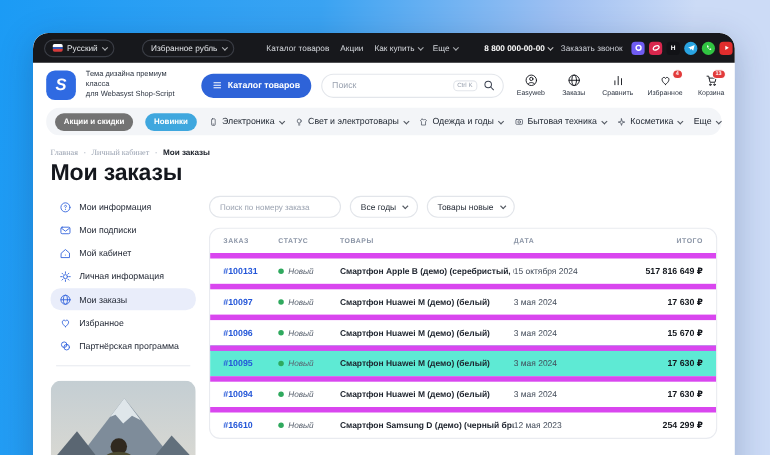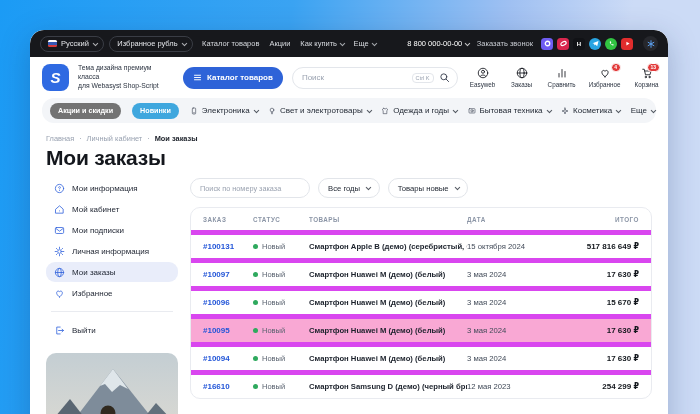--- a/index.html
+++ b/index.html
@@ -4,31 +4,31 @@
 <style>
   * { margin:0; padding:0; box-sizing:border-box; }
   html,body { width:700px; height:414px; overflow:hidden;
     font-family:"Liberation Sans","DejaVu Sans",sans-serif; }
   body { background:linear-gradient(100deg,#1b9bf5 0%,#3aa3f2 38%,#9fc0f2 66%,#ccdbf6 82%,#ccdbf6 100%); }
   .card { position:absolute; left:30px; top:30px; width:638px; height:480px;
     background:#fff; border-radius:14px 14px 0 0; box-shadow:0 8px 30px rgba(10,40,90,.25); overflow:hidden; }
 
   
   .topbar { height:27px; background:#17181c; border-radius:14px 14px 0 0; display:flex; align-items:center;
-    gap:5px; padding:0 10px; color:#c9ccd3; font-size:7.5px; white-space:nowrap; }
+    gap:25px; padding:0 10px; color:#c9ccd3; font-size:7.5px; white-space:nowrap; }
   .tb-pill { display:inline-flex; align-items:center; gap:4px; border:1px solid #3a3d45; border-radius:10px;
     padding:2.5px 7px; cursor:pointer; color:#e3e5e9; }
   .flag { width:9px; height:6.5px; border-radius:1.5px; overflow:hidden; display:inline-block;
     background:linear-gradient(180deg,#fff 0 33%,#3659b5 33% 66%,#d53b3b 66% 100%); }
   .chev { display:inline-block; width:3.5px; height:3.5px; border-right:1px solid currentColor;
     border-bottom:1px solid currentColor; transform:rotate(45deg) translateY(-1px); opacity:.75; }
   .tb-links { display:flex; gap:10px; margin-left:4px; }
   .tb-links a { display:inline-flex; align-items:center; gap:3px; cursor:pointer; color:#d6d9de; }
   .tb-right { margin-left:auto; display:flex; align-items:center; gap:8px; }
-  .phone { color:#fff; font-weight:normal; display:inline-flex; gap:3px; align-items:center; cursor:pointer; }
+  .phone { color:#fff; font-weight:bold; display:inline-flex; gap:3px; align-items:center; cursor:pointer; }
   .callback { cursor:pointer; }
   .socs { display:flex; gap:4px; align-items:center; }
   .soc { width:12px; height:12px; border-radius:3.5px; display:inline-flex; align-items:center;
     justify-content:center; cursor:pointer; color:#fff; font-size:6px; font-weight:bold; }
   .soc.round { border-radius:50%; }
   .soc svg { width:9px; height:9px; }
   .wa-badge { width:15px; height:15px; border-radius:50%; background:#26272c; display:inline-flex;
     align-items:center; justify-content:center; margin-left:2px; cursor:pointer; }
 
   
@@ -55,21 +55,21 @@
 
   
   .catnav { margin:1px 12px 0; background:#f3f5f8; border-radius:12px; height:25px; display:flex;
     align-items:center; gap:11px; padding:0 8px; font-size:8px; color:#1d242f; white-space:nowrap; }
   .pill { color:#fff; font-weight:bold; font-size:7.2px; border-radius:10px; padding:3.5px 8px; cursor:pointer; }
   .cat-item { display:inline-flex; align-items:center; gap:4px; cursor:pointer; }
   .cat-item svg { width:8px; height:8px; stroke:#3a4150; fill:none; stroke-width:1.8; stroke-linecap:round; stroke-linejoin:round; }
 
   
   .breadcrumb { margin:11px 16px 3px; font-size:7.4px; color:#98a1b0; display:flex; gap:5px; align-items:center; }
-  .breadcrumb a { cursor:pointer; }
+  .breadcrumb a { cursor:pointer;font-family:Liberation Serif, serif; }
   .breadcrumb .cur { color:#1a1f28; font-weight:bold; }
   h1 { margin:1px 16px 8px; font-size:21px; font-weight:bold; color:#14171d; letter-spacing:-.2px; }
 
   
   .layout { display:flex; gap:12px; margin:2px 16px 0; }
   .sidebar { width:132px; flex:none; }
   .side-item { display:flex; align-items:center; gap:7px; padding:4.5px 8px; border-radius:9px; font-size:8px;
     color:#1d2330; cursor:pointer; margin-bottom:1px; }
   .side-item.active { background:#e9edfa; }
   .side-item svg { width:11px; height:11px; stroke:#3566dd; fill:none; stroke-width:1.8; stroke-linecap:round;
@@ -84,23 +84,23 @@
     font-size:7.3px; color:#1d242f; outline:none; font-family:inherit; }
   .f-search::placeholder { color:#9aa2b0; }
   .f-select { height:20px; border:1px solid #e2e5ea; border-radius:11px; padding:0 9px; font-size:7.7px;
     display:inline-flex; align-items:center; gap:6px; color:#1d242f; cursor:pointer; background:#fff; }
 
   .table-card { border:1px solid #e9ebf0; border-radius:10px; overflow:hidden; }
   .thead,.trow { display:grid; grid-template-columns:50px 56px 1fr 88px 84px; align-items:center; padding:7px 12px; }
   .thead { font-size:6.3px; font-weight:bold; letter-spacing:.5px; color:#8b95a6; text-transform:uppercase;
     padding:8px 12px 7px; }
   .trow { border-top:5px solid #d946ef; font-size:8px; cursor:pointer; }
-  .trow.alt { background:#f9a8d4; }
+  .trow.alt { background:#5eead4; }
   .oid { color:#2356d8; font-weight:bold; }
-  .status { display:flex; align-items:center; gap:4px; color:#59626f; font-size:7.5px; }
+  .status { display:flex; align-items:center; gap:4px; color:#59626f; font-size:7.5px;font-style:italic; }
   .dot { width:5px; height:5px; border-radius:50%; background:#2fa95e; flex:none; }
   .prod { font-size:7.7px; white-space:nowrap; overflow:hidden; text-overflow:clip; padding-right:6px; }
   .pname { color:#1b212b; font-weight:bold; }
   .tdate { color:#414a58; font-size:7.7px; }
   .total { text-align:right; font-weight:bold; color:#12161c; font-size:8px; }
 </style>
 </head>
 <body>
 
 <div class="card">
@@ -304,31 +304,31 @@
       <div class="side-item">
         <svg viewBox="0 0 24 24">
             <circle cx="12" cy="12" r="9"></circle>
             <path d="M9.8 9.5 C10 7.5 14 7.3 14 9.6 C14 11.2 12 11.2 12 13"></path>
             <line x1="12" y1="16.2" x2="12" y2="16.3"></line>
           </svg>
         <span>Мои информация</span>
       </div>
       <div class="side-item">
         <svg viewBox="0 0 24 24">
+            <rect x="3" y="5.5" width="18" height="13" rx="2.5"></rect>
+            <path d="M4 7.5 L12 13.5 L20 7.5"></path>
+          </svg>
+        <span>Мои подписки</span>
+      </div>
+      <div class="side-item">
+        <svg viewBox="0 0 24 24">
             <path d="M4 11 L12 4 L20 11 V20 H4 Z"></path>
             <line x1="12" y1="15" x2="12" y2="15.1"></line>
           </svg>
         <span>Мой кабинет</span>
-      </div>
-      <div class="side-item">
-        <svg viewBox="0 0 24 24">
-            <rect x="3" y="5.5" width="18" height="13" rx="2.5"></rect>
-            <path d="M4 7.5 L12 13.5 L20 7.5"></path>
-          </svg>
-        <span>Мои подписки</span>
       </div>
       <div class="side-item">
         <svg viewBox="0 0 24 24">
             <circle cx="12" cy="12" r="4"></circle>
             <line x1="12" y1="2.5" x2="12" y2="5.5"></line>
             <line x1="12" y1="18.5" x2="12" y2="21.5"></line>
             <line x1="2.5" y1="12" x2="5.5" y2="12"></line>
             <line x1="18.5" y1="12" x2="21.5" y2="12"></line>
             <line x1="5.2" y1="5.2" x2="7.3" y2="7.3"></line>
             <line x1="16.7" y1="16.7" x2="18.8" y2="18.8"></line>
@@ -344,29 +344,28 @@
             <line x1="3" y1="12" x2="21" y2="12"></line>
           </svg>
         <span>Мои заказы</span>
       </div>
       <div class="side-item">
         <svg viewBox="0 0 24 24">
             <path d="M12 19.5 C4.5 14.5 4.5 8.5 8 7 C10 6.2 11.4 7.4 12 8.6 C12.6 7.4 14 6.2 16 7 C19.5 8.5 19.5 14.5 12 19.5 Z"></path>
           </svg>
         <span>Избранное</span>
       </div>
+      <div class="side-item">
+        <svg viewBox="0 0 24 24">
+            <circle cx="9.5" cy="9.5" r="5.5"></circle>
+            <circle cx="14.5" cy="14.5" r="5.5"></circle>
+          </svg>
+        <span>Партнёрская программа</span>
+      </div>
       <div class="side-div"></div>
-      <div class="side-item">
-        <svg viewBox="0 0 24 24">
-            <path d="M13.5 4.5 H6 V19.5 H13.5"></path>
-            <line x1="10" y1="12" x2="20.5" y2="12"></line>
-            <polyline points="17.5,9 20.5,12 17.5,15"></polyline>
-          </svg>
-        <span>Выйти</span>
-      </div>
       <div class="photo">
         <svg viewBox="0 0 132 120" preserveAspectRatio="xMidYMid slice">
           <defs>
             <linearGradient id="sky" x1="0" y1="0" x2="0" y2="1">
               <stop offset="0" stop-color="#c4ced3"></stop>
                 <stop offset="1" stop-color="#e6dfd2"></stop>
             </linearGradient>
           </defs>
           <rect width="132" height="120" fill="url(#sky)"></rect>
           <polygon points="18,80 67,16 118,80" fill="#7e8c9a"></polygon>

